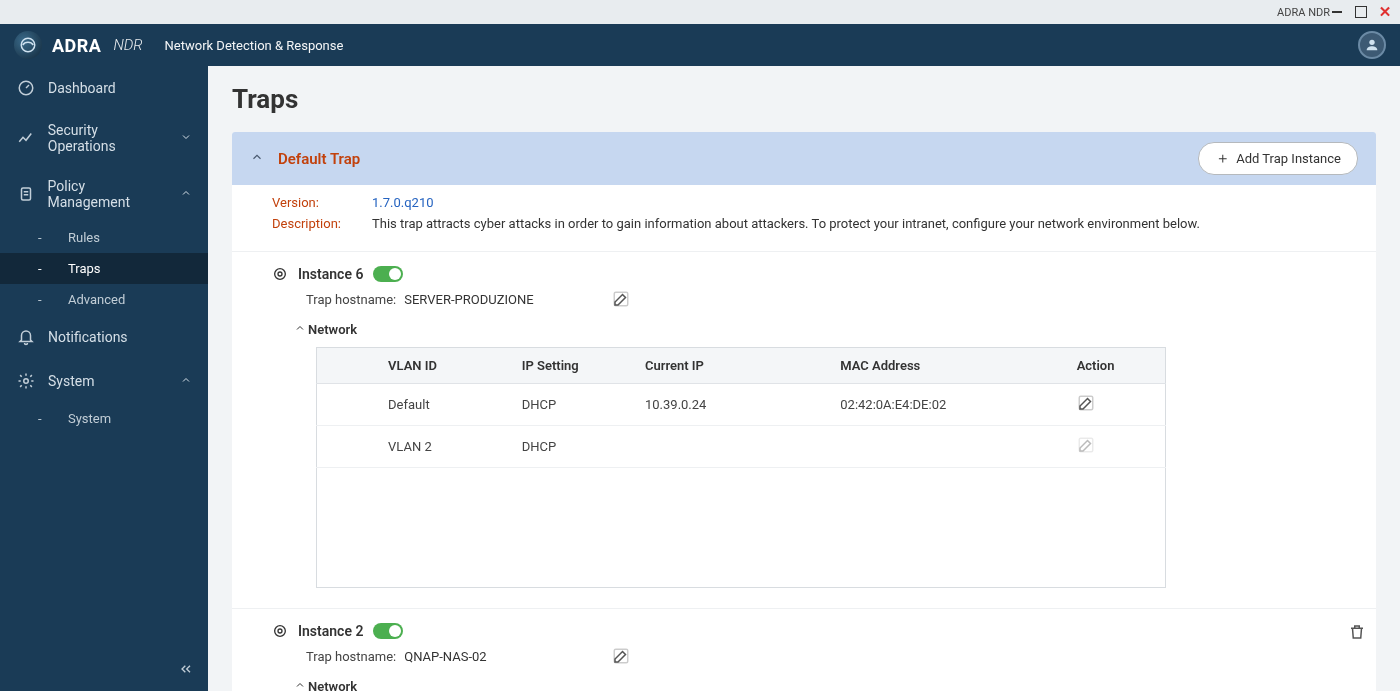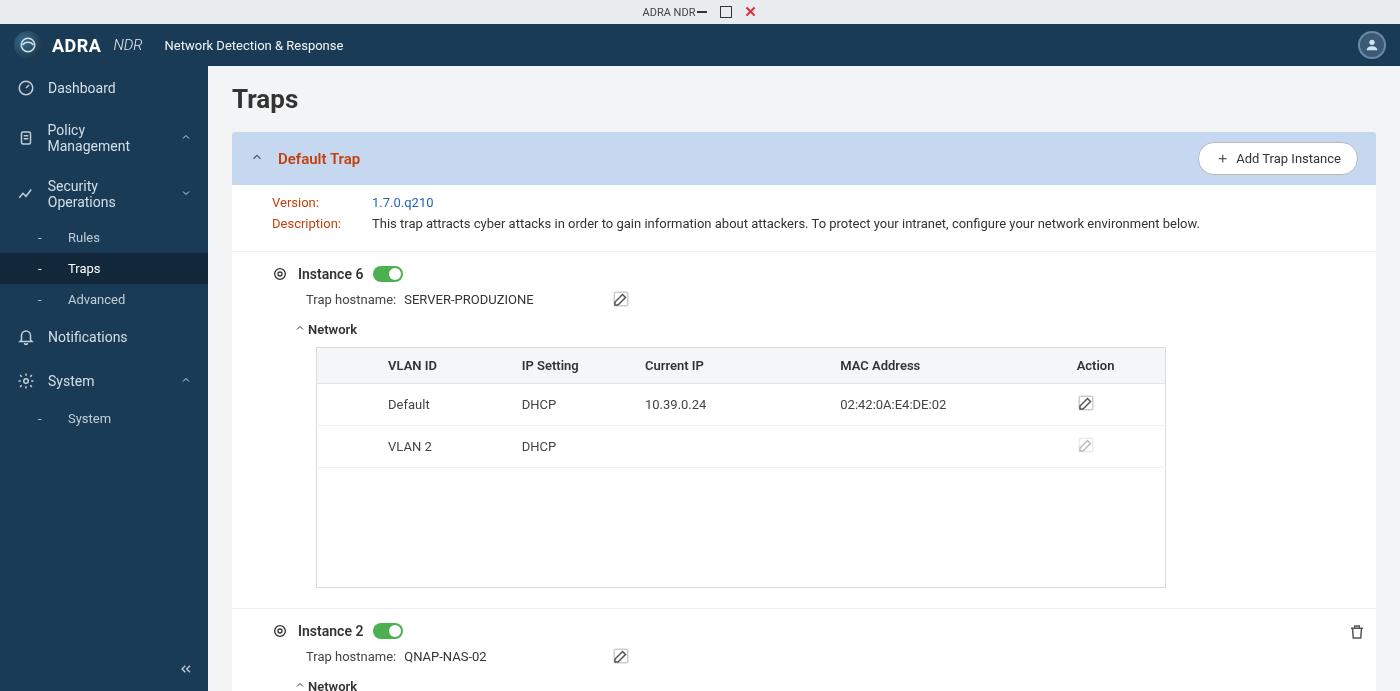--- a/index.html
+++ b/index.html
@@ -1,19 +1,19 @@
 <!DOCTYPE html>
 <html><head>
 <meta charset="utf-8">
 <style>
   * { box-sizing: border-box; margin: 0; padding: 0; font-family: -apple-system, BlinkMacSystemFont, "Segoe UI", Roboto, Arial, sans-serif; }
   body { width: 1400px; height: 691px; background: #e8ecef; overflow: hidden; position: relative; }
 
   
-  .titlebar { height: 22px; background: #e8ecef; display: flex; align-items: center; padding: 12px 8px; font-size: 11px; color: #444; justify-content: center; }
+  .titlebar { height: 22px; background: #e8ecef; display: flex; align-items: center; padding: 12px 8px; font-size: 11px; color: #444; justify-content: flex-end; }
   .titlebar-left { }
   .titlebar-right { display: flex; gap: 10px; align-items: center; }
   .win-btn { width: 14px; height: 14px; display: inline-flex; align-items: center; justify-content: center; cursor: pointer; }
   .win-min::before { content: ''; display:block; width:10px; height:2px; background:#333; }
   .win-max::before { content: ''; display:block; width:10px; height:10px; border:1.5px solid #333; }
   .win-close { color:#e03030; font-weight:bold; font-size:15px; line-height:13px; }
 
   
   .topbar { height: 42px; background: #1a3b56; display: flex; align-items: center; padding: 0 14px; color: #fff; justify-content: space-between; }
   .topbar-left { display:flex; align-items:center; gap:10px; }
@@ -137,42 +137,42 @@
             <circle cx="12" cy="12" r="9"></circle>
             <path d="M12 12l4-4"></path>
           </svg>
       </span>
       <span>Dashboard</span>
     </div>
 
     <div class="nav-item">
       <span class="nav-icon">
         <svg width="18" height="18" viewBox="0 0 24 24" fill="none" stroke="currentColor" stroke-width="2">
+            <path d="M3 17l5-6 4 4 7-9"></path>
+          </svg>
+      </span>
+      <span>Security Operations</span>
+      <span class="chev">
+        <svg width="12" height="12" viewBox="0 0 24 24" fill="none" stroke="currentColor" stroke-width="2">
+            <path d="M6 9l6 6 6-6"></path>
+          </svg>
+      </span>
+    </div>
+
+    <div class="nav-item">
+      <span class="nav-icon">
+        <svg width="18" height="18" viewBox="0 0 24 24" fill="none" stroke="currentColor" stroke-width="2">
             <rect x="6" y="4" width="12" height="16" rx="2"></rect>
             <path d="M9 9h6M9 13h6"></path>
           </svg>
       </span>
       <span>Policy Management</span>
       <span class="chev">
         <svg width="12" height="12" viewBox="0 0 24 24" fill="none" stroke="currentColor" stroke-width="2">
             <path d="M6 15l6-6 6 6"></path>
-          </svg>
-      </span>
-    </div>
-
-    <div class="nav-item">
-      <span class="nav-icon">
-        <svg width="18" height="18" viewBox="0 0 24 24" fill="none" stroke="currentColor" stroke-width="2">
-            <path d="M3 17l5-6 4 4 7-9"></path>
-          </svg>
-      </span>
-      <span>Security Operations</span>
-      <span class="chev">
-        <svg width="12" height="12" viewBox="0 0 24 24" fill="none" stroke="currentColor" stroke-width="2">
-            <path d="M6 9l6 6 6-6"></path>
           </svg>
       </span>
     </div>
     <div class="nav-sub"><span>Rules</span></div>
     <div class="nav-sub active"><span>Traps</span></div>
     <div class="nav-sub"><span>Advanced</span></div>
 
     <div class="nav-item">
       <span class="nav-icon">
         <svg width="18" height="18" viewBox="0 0 24 24" fill="none" stroke="currentColor" stroke-width="2">

